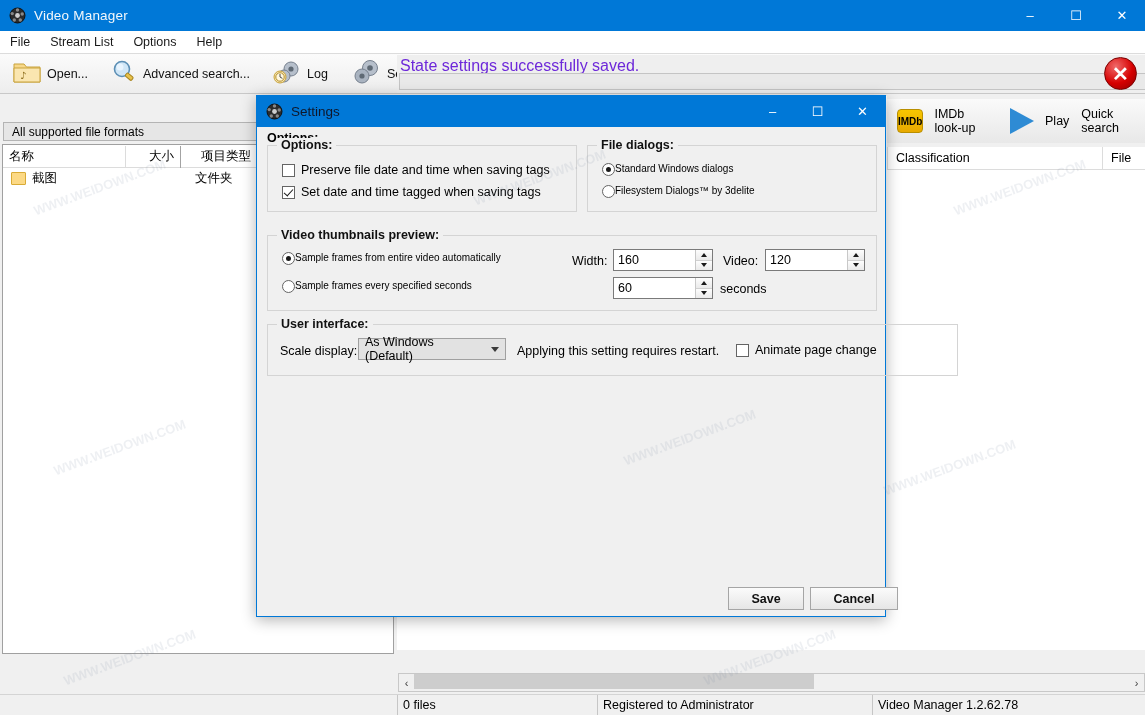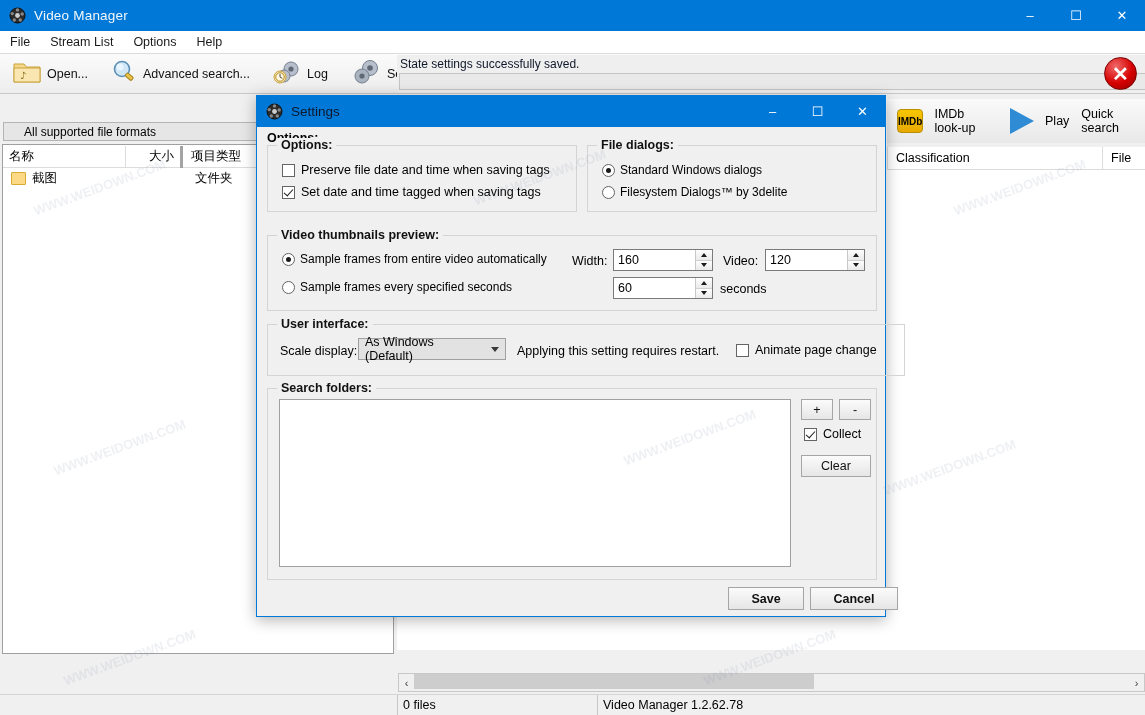--- a/index.html
+++ b/index.html
@@ -47,21 +47,21 @@
     display: flex; align-items: center;
   }
   .tb-btn { display: flex; align-items: center; height: 38px; padding: 0 6px; gap: 5px; }
   .tb-label { font-size: 12.5px; color: #111; }
 
   
   .status-panel {
     position: absolute; left: 397px; top: 55px; width: 748px; height: 38px;
     background: #efefef;
   }
-  .status-msg { position: absolute; left: 3px; top: 2px; font-size: 12px; color: #0f172a; }
+  .status-msg { position: absolute; left: 3px; top: 2px; font-size: 16px; color: #6d28d9; }
   .status-progress {
     position: absolute; left: 2px; top: 18px; width: 1093px; height: 17px;
     background: #e9e9e9; border: 1px solid #c4c4c4;
   }
   .err-circle {
     position: absolute; left: 1104px; top: 57px; width: 33px; height: 33px;
     border-radius: 50%;
     background: radial-gradient(circle at 35% 28%, #f06a6a 0%, #d60000 55%, #8d0000 100%);
     border: 1px solid #7a0000;
     display: flex; align-items: center; justify-content: center;
@@ -72,31 +72,31 @@
   .addr-bar {
     position: absolute; left: 3px; top: 97px; width: 255px; height: 22px;
     background: #ffffff; border: 1px solid #7a7a7a;
     display: flex; align-items: center; padding-left: 3px; gap: 6px;
   }
   .addr-icon { width: 17px; height: 14px; background: #0a6ec6; border: 1px solid #1a1a1a; }
   .addr-text { font-size: 12.5px; }
   .filter-bar {
     position: absolute; left: 3px; top: 122px; width: 255px; height: 19px;
     background: #e6e6e6; border: 1px solid #b4b4b4;
-    display: flex; align-items: center; padding-left: 20px; font-size: 12px;
+    display: flex; align-items: center; padding-left: 8px; font-size: 12px;
   }
   .lp-header {
     position: absolute; left: 3px; top: 146px; width: 390px; height: 22px;
     background: #ffffff; border-bottom: 1px solid #dcdcdc;
     display: flex; align-items: center;
   }
   .lp-col { font-size: 12.5px; height: 22px; display: flex; align-items: center; }
   .lp-col.c1 { width: 122px; padding-left: 6px; }
   .lp-col.c2 { width: 55px; justify-content: flex-end; padding-right: 6px; border-left: 1px solid #dcdcdc; }
-  .lp-col.c3 { width: 120px; padding-left: 8px; border-left: 3px solid #a3a3a3; }
+  .lp-col.c3 { width: 120px; padding-left: 20px; border-left: 1px solid #a3a3a3; }
   .lp-row { position: absolute; left: 3px; top: 168px; width: 390px; height: 20px; display: flex; align-items: center; }
   .folder-ico {
     width: 15px; height: 13px; margin-left: 8px; margin-right: 6px;
     background: #fcd985; border: 1px solid #d9ab36; border-radius: 1px;
   }
   .lp-name { font-size: 12.5px; width: 95px; }
   .lp-type { font-size: 12.5px; margin-left: 68px; }
   .lp-body {
     position: absolute; left: 2px; top: 144px; width: 392px; height: 510px;
     background: #ffffff; border: 1px solid #a0a0a0;
@@ -180,21 +180,21 @@
   .chk {
     width: 13px; height: 13px; background: #fff; border: 1px solid #646464;
     display: flex; align-items: center; justify-content: center; flex: none;
     position: relative;
   }
   .chk.on::after {
     content: ""; position: absolute; left: 3px; top: 0px;
     width: 4px; height: 8px; border: solid #1a1a1a;
     border-width: 0 1.6px 1.6px 0; transform: rotate(42deg);
   }
-  .rad-row { display: flex; align-items: flex-end; gap: 5px; font-size: 12px; }
+  .rad-row { display: flex; align-items: flex-start; font-size: 10px; }
   .rad {
     width: 13px; height: 13px; border-radius: 50%; background: #fff;
     border: 1px solid #646464; flex: none; position: relative;
   }
   .rad.on::after {
     content: ""; position: absolute; left: 3px; top: 3px;
     width: 5px; height: 5px; border-radius: 50%; background: #1a1a1a;
   }
 
   .lbl { font-size: 12.5px; }
@@ -361,20 +361,21 @@
     <div class="hs-arrow">‹</div>
     <div class="hs-track">
       <div class="hs-thumb" style="width:400px;"></div>
     </div>
     <div class="hs-arrow">›</div>
   </div>
 
   <div class="statusbar">
     <div class="sb-cell" style="width:397px;"></div>
     <div class="sb-cell sep" style="width:200px;">0 files</div>
+    <div class="sb-cell sep" style="width:275px;">Registered to Administrator</div>
     <div class="sb-cell sep" style="flex:1;">Video Manager 1.2.62.78</div>
   </div>
 
   <div class="dlg">
     <div class="dlg-title">
       <span class="dlg-title-ico">
         <svg width="17" height="17" viewBox="0 0 17 17">
           <circle cx="8.5" cy="8.5" r="7.5" fill="#2b2b2b" stroke="#101010"></circle>
           <circle cx="8.5" cy="8.5" r="2.4" fill="#cfcfcf"></circle>
           <circle cx="8.5" cy="3" r="1.7" fill="#888"></circle>
@@ -462,45 +463,34 @@
               <span class="arrow-up"></span>
             </div>
           <div class="spin-b">
               <span class="arrow-dn"></span>
             </div>
         </div>
       </div>
       <span class="lbl" style="position:absolute; left:452px; top:46px;">seconds</span>
     </div>
 
-    <div class="gbox" style="left:10px; top:228px; width:638px; height:52px;">
+    <div class="gbox" style="left:10px; top:228px; width:691px; height:52px;">
       <span class="gtitle">User interface:</span>
       <span class="lbl" style="position:absolute; left:12px; top:19px;">Scale display:</span>
       <div class="combo" style="position:absolute; left:90px; top:13px; width:148px;">
         <span>As Windows (Default)</span>
         <span class="chev"></span>
       </div>
       <span class="lbl" style="position:absolute; left:249px; top:19px;">Applying this setting requires restart.</span>
       <div class="chk-row" style="position:absolute; left:468px; top:18px;">
         <span class="chk"></span>
         <span>Animate page change</span>
       </div>
     </div>
 
-    <div class="gbox" style="left:10px; top:292px; width:610px; height:192px;">
-      <span class="gtitle">Search folders:</span>
-      <div class="listbox" style="position:absolute; left:11px; top:10px; width:512px; height:168px;"></div>
-      <div class="btn" style="position:absolute; left:533px; top:10px; width:32px; height:21px;">+</div>
-      <div class="btn" style="position:absolute; left:571px; top:10px; width:32px; height:21px;">-</div>
-      <div class="chk-row" style="position:absolute; left:536px; top:38px;">
-        <span class="chk on"></span>
-        <span>Collect</span>
-      </div>
-      <div class="btn" style="position:absolute; left:533px; top:66px; width:70px; height:22px;">Clear</div>
-    </div>
 
     <div class="btn bold" style="position:absolute; left:471px; top:491px; width:76px; height:23px;">Save</div>
     <div class="btn bold" style="position:absolute; left:553px; top:491px; width:88px; height:23px;">Cancel</div>
   </div>
 
   <div class="wm" style="left:30px; top:180px;">WWW.WEIDOWN.COM</div>
   <div class="wm" style="left:50px; top:440px;">WWW.WEIDOWN.COM</div>
   <div class="wm" style="left:60px; top:650px;">WWW.WEIDOWN.COM</div>
   <div class="wm" style="left:470px; top:170px;">WWW.WEIDOWN.COM</div>
   <div class="wm" style="left:620px; top:430px;">WWW.WEIDOWN.COM</div>

